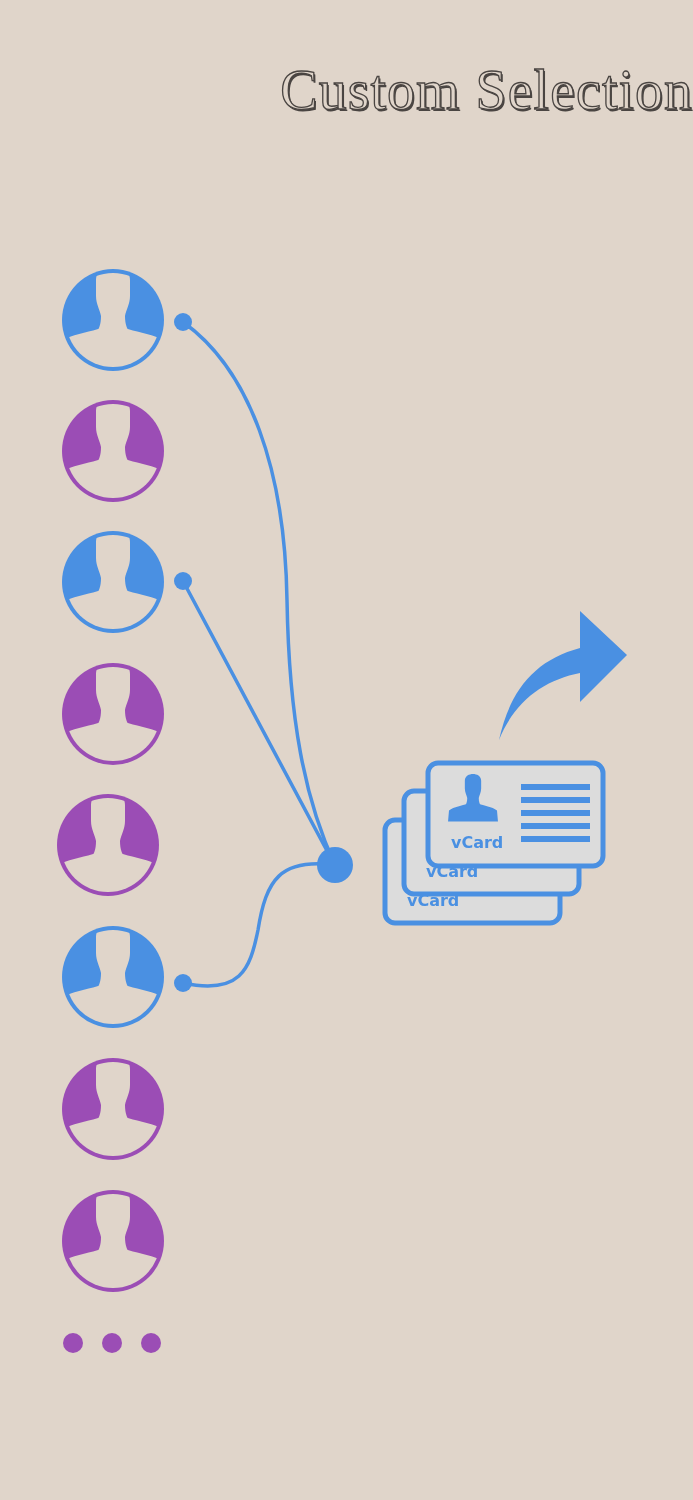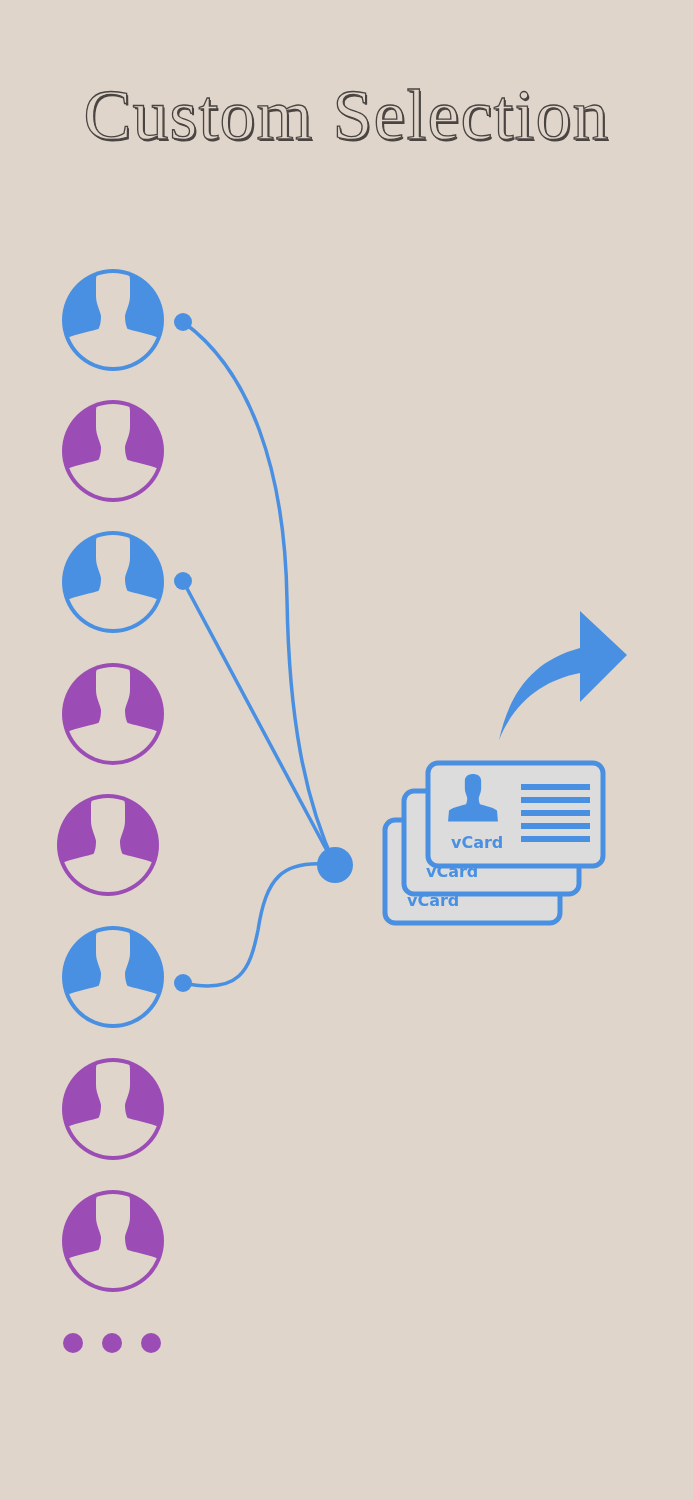--- a/index.html
+++ b/index.html
@@ -6,29 +6,28 @@
     body {
       width: 693px; height: 1500px;
       background: #E0D5CA;
       position: relative;
       overflow: hidden;
       font-family: "Liberation Sans", sans-serif;
     }
     .title {
       position: absolute;
       left: 0; top: 58px; width: 693px;
-      text-align: center;
+      text-align: right;
       font-family: "Liberation Serif", "DejaVu Serif", serif;
-      font-size: 72px;
+      font-size: 56px;
       letter-spacing: 1px;
       color: #E0D5CA;
       -webkit-text-stroke: 1.3px #4a4542;
       text-shadow: 1.5px 1.5px 0 #4a4542;
       font-weight: normal;
-      margin-top: 16px;
     }
     svg.scene { position: absolute; left: 0; top: 0; }
     .avatar { cursor: pointer; }
     .vcard-label {
       font-family: "DejaVu Sans", "Liberation Sans", sans-serif;
       font-weight: bold;
       font-size: 16px;
     }
   </style>
 </head>

